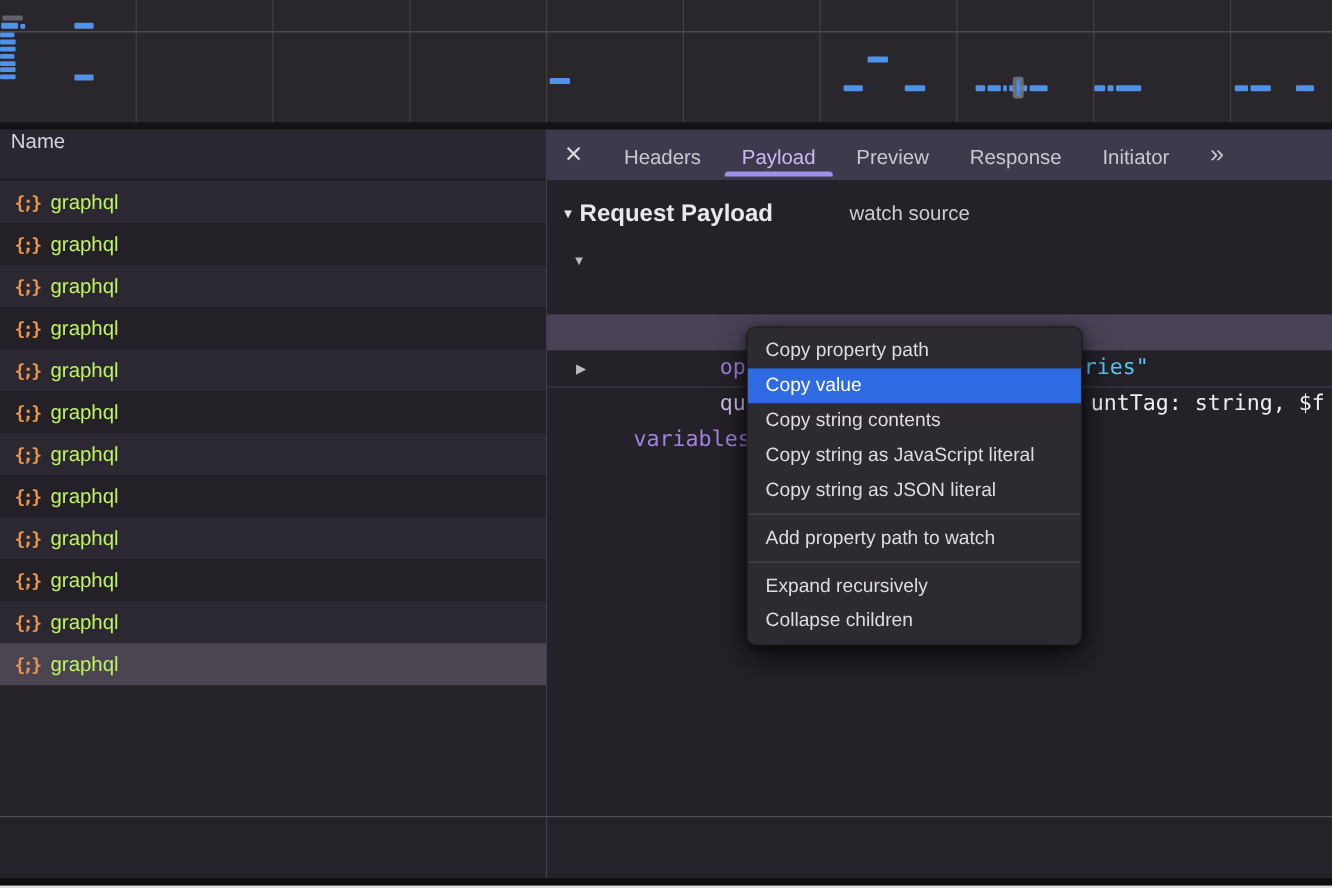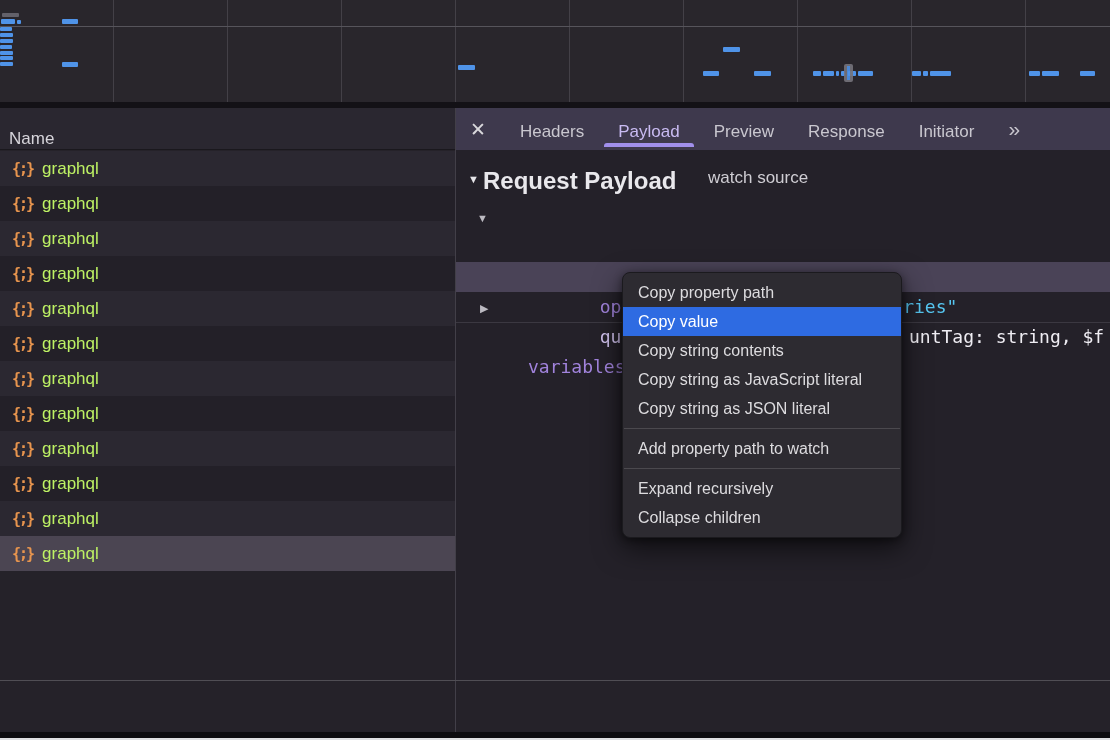--- a/index.html
+++ b/index.html
@@ -10,21 +10,21 @@
   .overview{position:absolute;left:0;top:0;width:1110px;height:102px;background:#29262c;}
   .ov-grid{position:absolute;top:0;bottom:0;width:1px;background:#434047;}
   .ov-hline{position:absolute;left:0;right:0;top:26px;height:1px;background:#56545b;}
   .ov-bar{position:absolute;border-radius:1px;}
   .ov-marker{position:absolute;background:#75737b;border-radius:2px;opacity:.9;}
   .ov-marker i{position:absolute;left:3px;top:2px;bottom:2px;width:3px;background:#4f93e8;display:block;}
   .band{position:absolute;left:0;top:102px;width:1110px;height:6px;background:#131116;}
 
   
   .list-header{position:absolute;left:0;top:108px;width:455px;height:42px;background:#2a2730;
-               border-bottom:1px solid #1a181d;display:flex;align-items:flex-end;padding-left:9px;box-sizing:border-box;}
+               border-bottom:1px solid #1a181d;display:flex;align-items:flex-start;padding-left:9px;box-sizing:border-box;}
   .list-header span{color:#d6d4da;font-size:17px;}
   .rows{position:absolute;left:0;top:151px;width:455px;}
   .row{height:35px;display:flex;align-items:center;padding-left:12px;gap:9px;box-sizing:border-box;}
   .row.odd{background:#2b2831;} .row.even{background:#232028;} .row.selected{background:#4b4552;}
   .row .ric{color:#e8954e;font:bold 15px "DejaVu Sans Mono",monospace;letter-spacing:-2px;}
   .row .rlb{color:#bef264;font-size:17px;}
 
   .vdiv{position:absolute;left:455px;top:108px;width:1px;height:624px;background:#423f48;}
   .hdiv{position:absolute;left:0;top:680px;width:1110px;height:1px;background:#504e54;}
   .bottombar{position:absolute;left:0;top:732px;width:1110px;height:6px;background:#0e0d10;}
@@ -36,21 +36,21 @@
           display:flex;align-items:center;padding-left:14px;gap:34px;box-sizing:border-box;}
   .xclose{color:#d9d8dc;font-size:19px;cursor:default;}
   .tab{position:relative;color:#c9c7cf;font-size:17px;height:36px;line-height:42px;}
   .tab.selected{color:#c9bbf2;}
   .tab.selected::after{content:"";position:absolute;left:-14px;right:-14px;bottom:0;height:4px;
                        background:#a18fec;border-radius:3px 3px 0 0;}
   .chev{color:#c9c7cf;font-size:21px;letter-spacing:-2px;}
 
   .sec-head{position:absolute;left:0;top:57px;width:654px;height:30px;}
   .sec-head .tri{position:absolute;left:12px;top:8px;color:#e6e5e9;font-size:11px;}
-  .sec-head .ttl{position:absolute;left:27px;top:2px;color:#e9e8ec;font-size:24px;font-weight:bold;}
+  .sec-head .ttl{position:absolute;left:27px;top:2px;color:#e9e8ec;font-size:20px;font-weight:bold;}
   .sec-head .vsrc{position:absolute;left:252px;top:3px;color:#cfcdd3;font-size:17px;}
 
   .tline{position:absolute;left:0;width:654px;height:30px;line-height:30px;
          font-family:"DejaVu Sans Mono",monospace;font-size:18px;color:#d8d6dc;white-space:pre;}
   .tline .tri{position:absolute;font-size:11px;color:#bcbac1;font-family:"Liberation Sans",sans-serif;}
   .hl-row{position:absolute;left:0;top:154px;width:654px;height:30px;background:#4a4357;}
   .k{color:#a183dc;} .s{color:#56c7f2;} .k-hl{color:#cfc0ec;} .w-hl{color:#efedf3;}
   .abs{position:absolute;}
   .sec-border{position:absolute;left:0;top:214px;width:654px;height:1px;background:#3b3841;}
 

